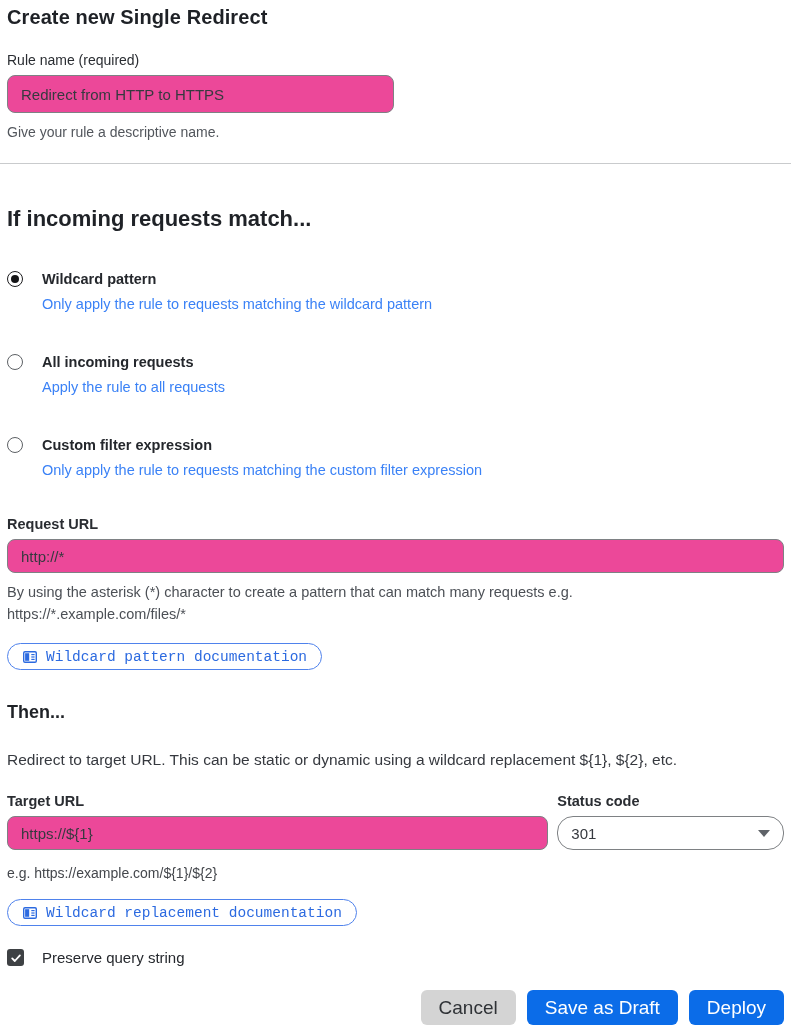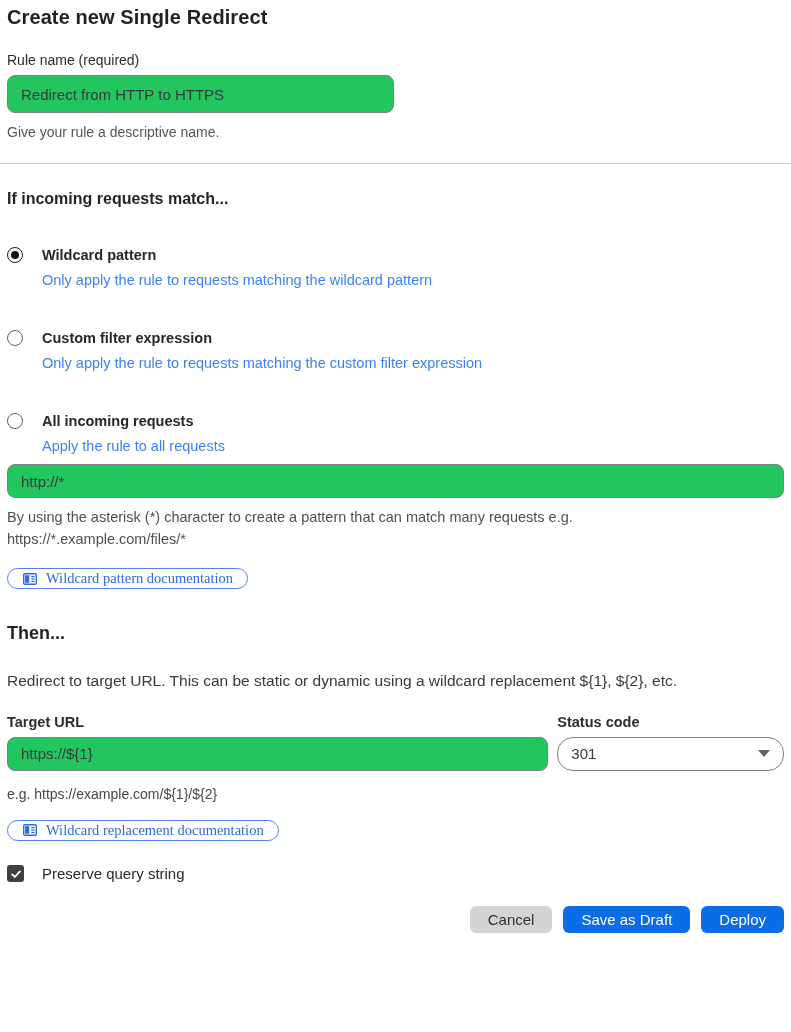--- a/index.html
+++ b/index.html
@@ -30,21 +30,21 @@
   .text-input {
     display: block;
     margin-top: 7px;
     height: 38px;
     border: 1px solid #7e8184;
     border-radius: 8px;
     padding: 14px 13px;
     font-size: 15px;
     color: #36393f;
     font-family: inherit;
-    background: #22c55e;
+    background: #ec4899;
     outline: none;
     width: 387px;
   }
   .text-input.full { width: 100%; height: 34px; }
 
   .help {
     margin-top: 8px;
     font-size: 14px;
     color: #52565c;
     line-height: 22px;
@@ -52,22 +52,22 @@
   .help.wrap { max-width: 735px; font-size: 14.5px; color: #4c5056; }
   .help.eg { color: #44474c; font-size: 14px; margin-top: 12px; }
 
   hr.divider {
     border: none;
     border-top: 1px solid #c9cbcd;
     margin: 20px -7px 0 -7px;
   }
 
   h2.section-heading {
-    margin-top: 26px;
-    font-size: 16px;
+    margin-top: 42px;
+    font-size: 22px;
     font-weight: 700;
     color: #1f2227;
   }
   h2.then-heading { margin-top: 32px; font-size: 18px; }
 
   .radio-group { margin-top: 37px; }
   .radio-item { display: flex; align-items: flex-start; margin-bottom: 37px; cursor: pointer; }
   .radio-item:last-child { margin-bottom: 0; }
   .radio-circle {
     flex: 0 0 auto;
@@ -91,28 +91,28 @@
   }
   .radio-texts { flex: 1; }
   .radio-label { font-size: 14.5px; font-weight: 700; color: #24272c; line-height: 21px; }
   .radio-desc { font-size: 14.5px; color: #3b82f6; margin-top: 4px; line-height: 21px; }
 
   .doc-btn {
     margin-top: 18px;
     display: inline-flex;
     align-items: center;
     gap: 8px;
-    height: 21px;
+    height: 27px;
     padding: 0 14px;
     border: 1px solid #4f82ec;
     border-radius: 14px;
     background: #ffffff;
     color: #2c6ae0;
     font-size: 14.5px;
-    font-family: Liberation Serif, serif;
+    font-family: Liberation Mono, monospace;
     cursor: pointer;
   }
   .doc-btn.second { margin-top: 15px; }
   .doc-btn svg { display: block; }
 
   .then-desc {
     margin-top: 28px;
     font-size: 15.5px;
     color: #36393f;
     white-space: nowrap;
@@ -162,24 +162,24 @@
   .checkbox-label { font-size: 15px; color: #26292e; }
 
   .footer {
     margin-top: 24px;
     display: flex;
     justify-content: flex-end;
     gap: 11px;
     padding-bottom: 8px;
   }
   .btn {
-    height: 27px;
+    height: 35px;
     border: none;
     border-radius: 6px;
-    font-size: 15px;
+    font-size: 19px;
     font-family: inherit;
     cursor: pointer;
     padding: 0 18px;
   }
   .btn-cancel { background: #d4d4d4; color: #2f3236; }
   .btn-primary { background: #0b6ce8; color: #ffffff; }
 </style>
 </head>
 <body>
 
@@ -201,35 +201,36 @@
       <span class="radio-circle"></span>
       <span class="radio-texts">
         <span class="radio-label" style="display:block">Wildcard pattern</span>
         <span class="radio-desc" style="display:block">Only apply the rule to requests matching the wildcard pattern</span>
       </span>
     </div>
 
     <div class="radio-item">
       <span class="radio-circle"></span>
       <span class="radio-texts">
+        <span class="radio-label" style="display:block">All incoming requests</span>
+        <span class="radio-desc" style="display:block">Apply the rule to all requests</span>
+      </span>
+    </div>
+
+    <div class="radio-item">
+      <span class="radio-circle"></span>
+      <span class="radio-texts">
         <span class="radio-label" style="display:block">Custom filter expression</span>
         <span class="radio-desc" style="display:block">Only apply the rule to requests matching the custom filter expression</span>
       </span>
     </div>
 
-    <div class="radio-item">
-      <span class="radio-circle"></span>
-      <span class="radio-texts">
-        <span class="radio-label" style="display:block">All incoming requests</span>
-        <span class="radio-desc" style="display:block">Apply the rule to all requests</span>
-      </span>
-    </div>
-
-  </div>
-
+  </div>
+
+  <label class="field-label semibold" style="margin-top:35px">Request URL</label>
   <input class="text-input full" type="text" value="http://*" style="">
   <p class="help wrap">By using the asterisk (*) character to create a pattern that can match many requests e.g. https://*.example.com/files/*</p>
 
   <button class="doc-btn">
     <span>
       <svg width="16" height="16" viewBox="0 0 16 16">
         <rect x="1.7" y="2.7" width="12.6" height="10.6" rx="1.3" fill="none" stroke="currentColor" stroke-width="1.4"></rect>
         <rect x="3.1" y="4.2" width="4.1" height="7.6" fill="currentColor"></rect>
         <line x1="9.3" y1="5.6" x2="12.6" y2="5.6" stroke="currentColor" stroke-width="1.2"></line>
         <line x1="9.3" y1="8.0" x2="12.6" y2="8.0" stroke="currentColor" stroke-width="1.2"></line>

